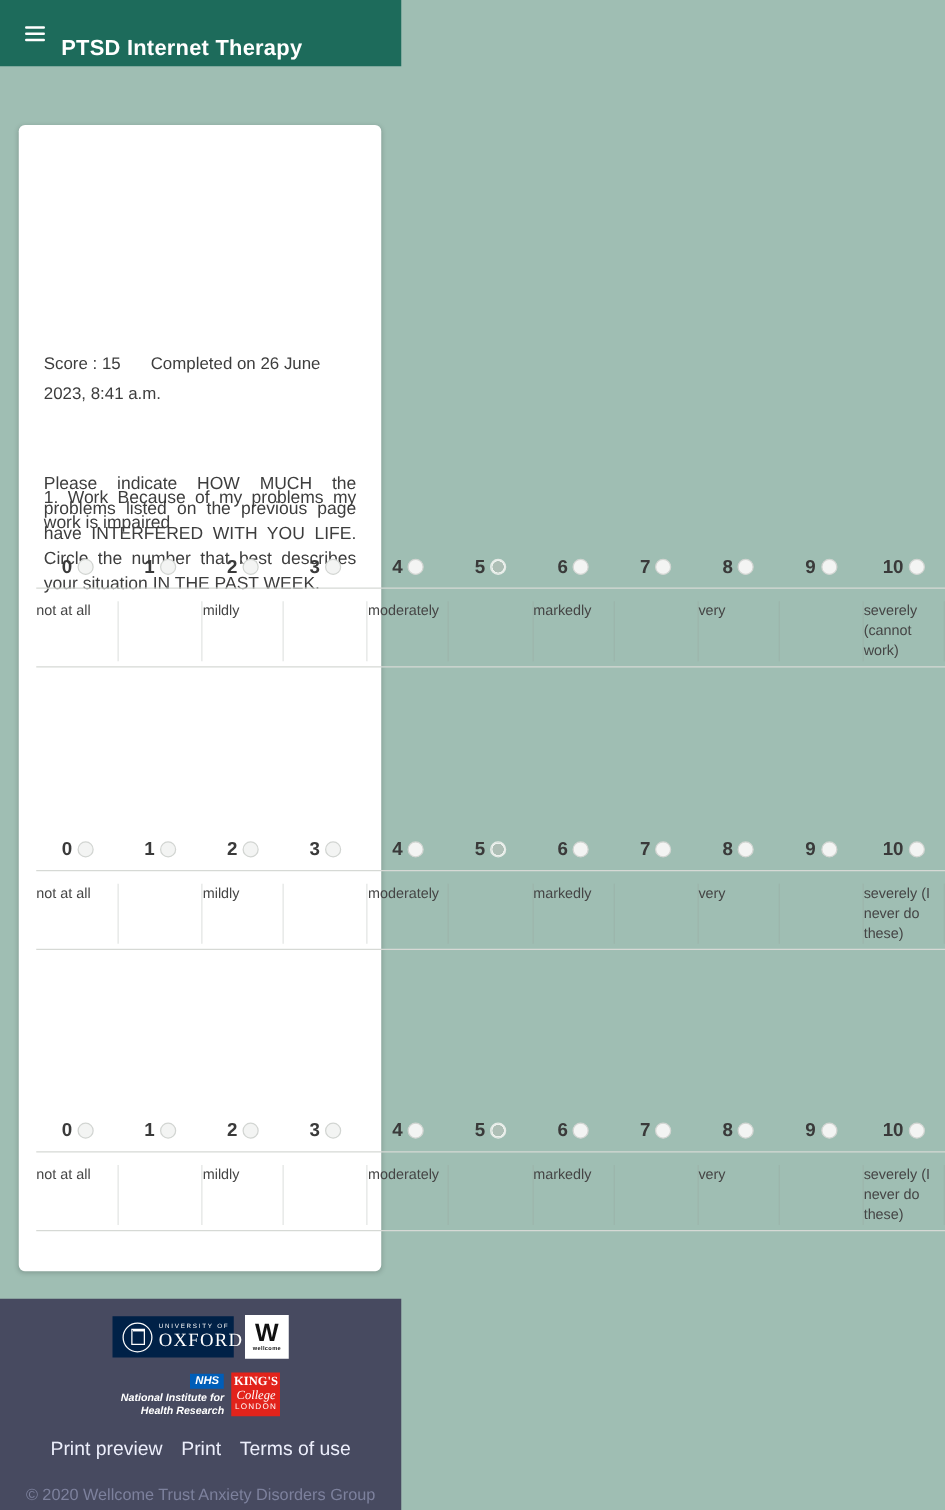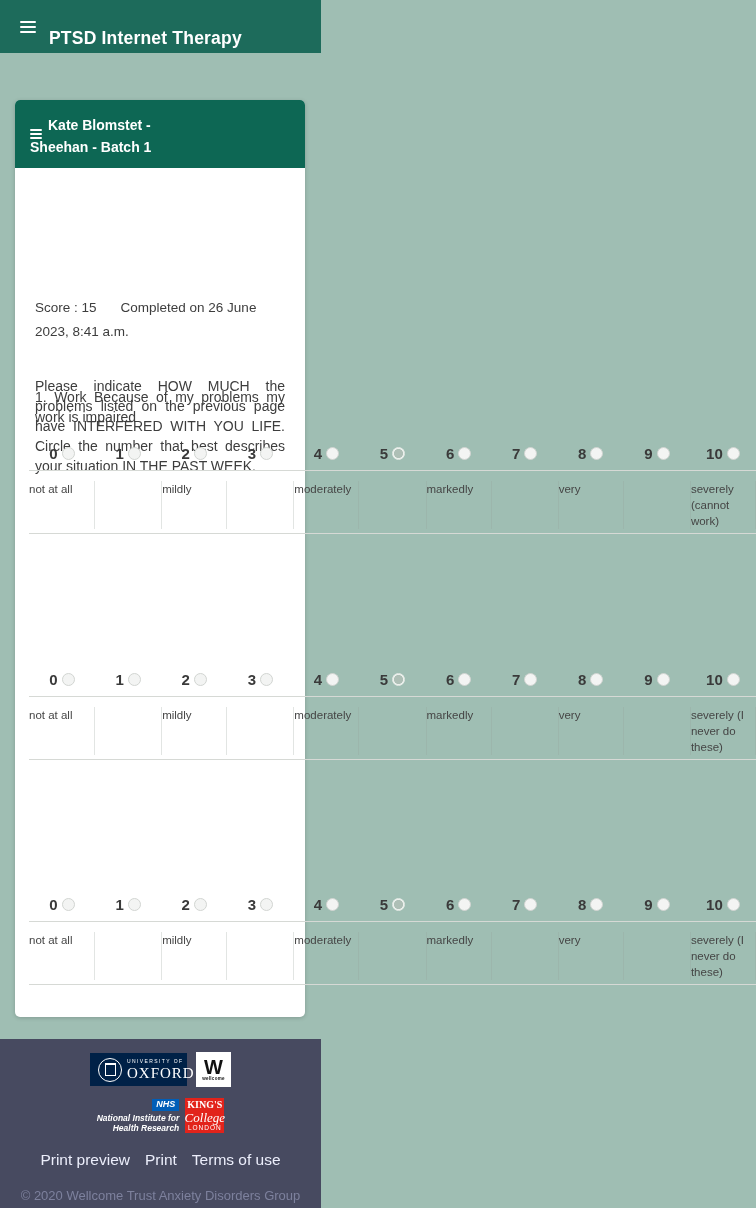--- a/index.html
+++ b/index.html
@@ -30,21 +30,21 @@
     box-sizing:border-box;padding:17px 15px 0 15px;color:#fff;
   }
   .card-header .panel-title{
     font-size:14px;font-weight:600;line-height:16px;width:175px;
   }
   .card-header .burger{vertical-align:-1px;margin-right:6px;}
   .card-text{
     position:absolute;left:20px;width:250px;font-size:14px;line-height:20px;
     color:#3d3d3d;text-align:justify;
   }
-  .meta{top:196px;line-height:24px;text-align:left;width:258px;font-size:13.5px;}
+  .meta{top:179px;line-height:24px;text-align:left;width:258px;font-size:13.5px;}
   .meta .score{margin-right:24px;}
   .instructions{top:276px;}
   .q1{top:287px;}
   .q2{top:451px;}
   .q3{top:677px;}
   
   .scale{position:absolute;left:29px;width:727px;}
   .scale.s1{top:437px;}
   .scale.s2{top:663px;}
   .scale.s3{top:888px;}
@@ -105,48 +105,39 @@
   .nihr .nhsbox{
     background:#005eb8;color:#fff;font-weight:700;font-style:italic;
     font-size:9px;padding:1px 4px 2px;margin-bottom:2px;
   }
   .nihr .l{color:#fff;font-size:8.5px;font-weight:700;font-style:italic;line-height:10px;text-align:right;}
   .kcl{
     width:39px;height:35px;background:#e2231b;color:#fff;display:flex;
     flex-direction:column;align-items:center;justify-content:center;line-height:1;
   }
   .kcl .k1{font-family:"Liberation Serif",serif;font-size:10px;font-weight:700;}
-  .kcl .k2{font-family:"Liberation Serif",serif;font-size:13px;font-style:italic;margin:1px 16px;}
+  .kcl .k2{font-family:"Liberation Serif",serif;font-size:10px;font-style:italic;margin:1px 16px;}
   .kcl .k3{font-size:6.5px;letter-spacing:1px;}
   .links{display:flex;gap:15px;margin-top:18px;}
   .links span{color:#eceefb;font-size:15.5px;cursor:pointer;}
   .copyright{color:#7d819d;font-size:13px;margin-top:19px;}
 </style>
 </head>
 <body>
 
 <div class="appbar">
   <span class="burger">
       <i></i>
       <i></i>
       <i></i>
     </span>
   <span class="title">PTSD Internet Therapy</span>
 </div>
 
 <div class="card">
-  <div class="card-header">
-    <div class="panel-title">
-      <span class="burger small">
-          <i></i>
-          <i></i>
-          <i></i>
-        </span><span>Kate Blomstet - Sheehan - Batch 1</span>
-    </div>
-  </div>
 
   <div class="card-text meta">
     <span class="score">Score : 15</span><span>Completed on 26 June 2023, 8:41 a.m.</span>
   </div>
 
   <div class="card-text instructions">Please indicate HOW MUCH the problems listed on the previous page have INTERFERED WITH YOU LIFE. Circle the number that best describes your situation IN THE PAST WEEK.</div>
 
   <div class="card-text q1">1. Work Because of my problems my work is impaired</div>
 </div>
 

